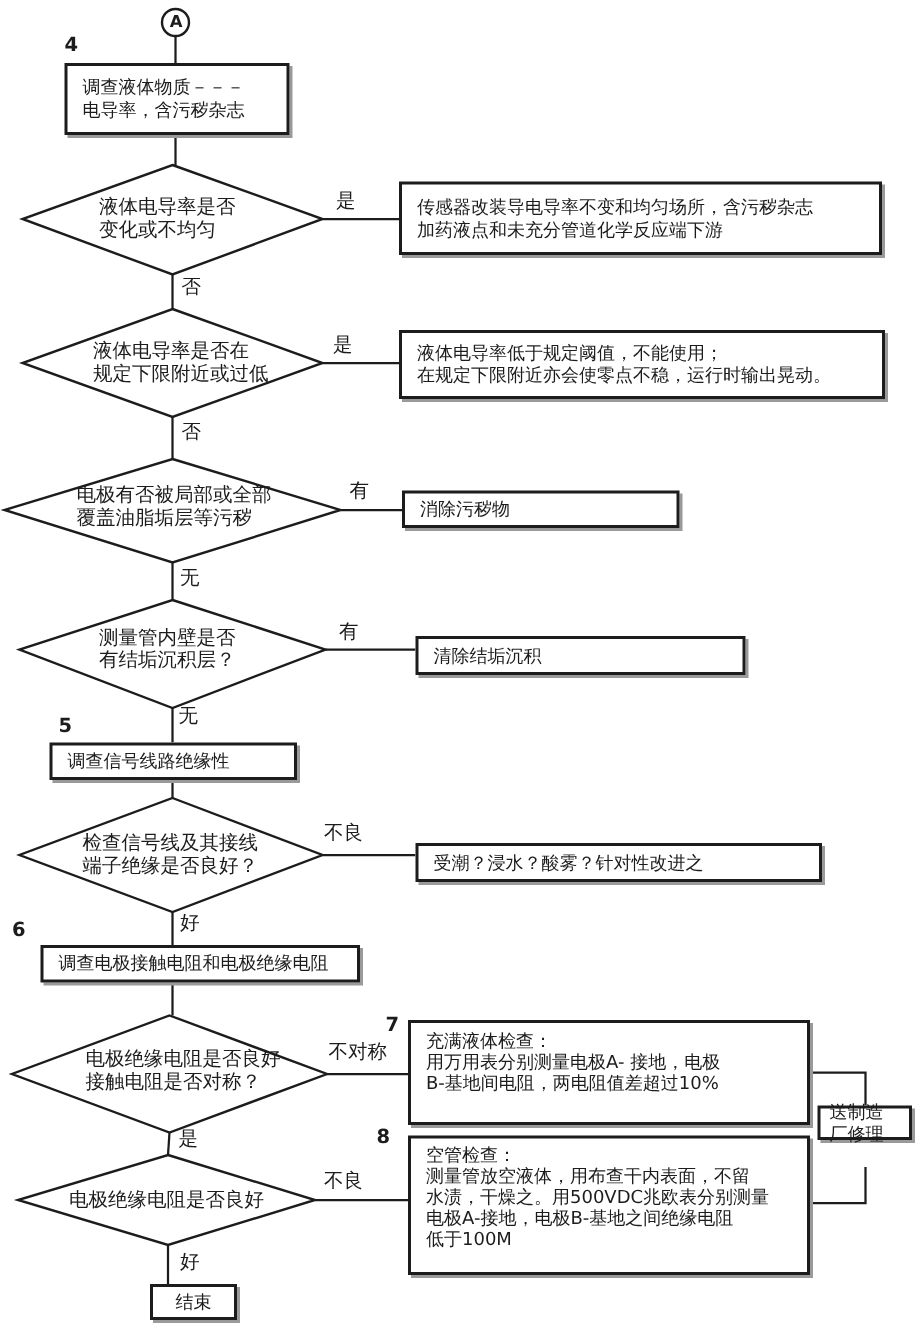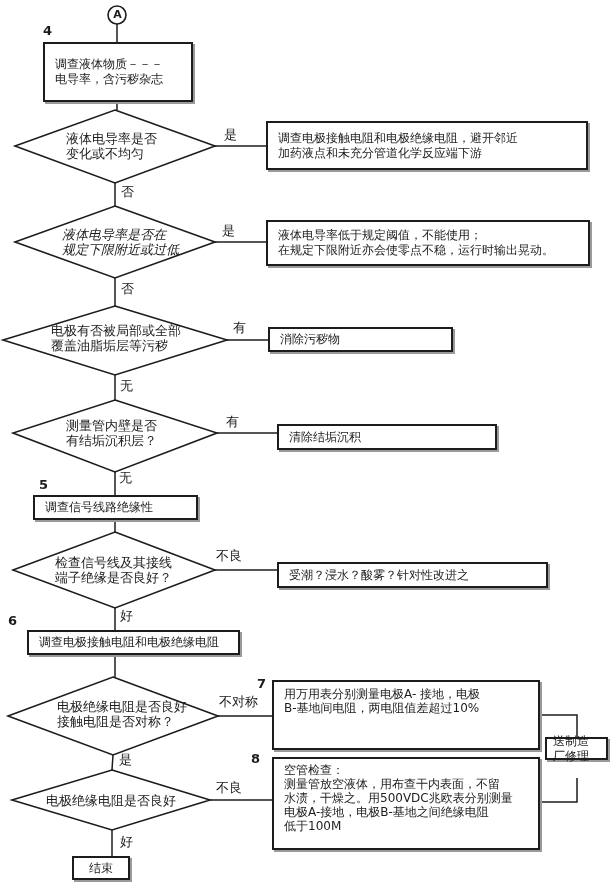--- a/index.html
+++ b/index.html
@@ -65,38 +65,38 @@
   </svg>
 
   <div class="aletter" style="left:111px;top:8px;width:13px;">A</div>
 
   <div class="numlabel" style="left:43px;top:24px;">4</div>
   <div class="numlabel" style="left:39px;top:478px;">5</div>
   <div class="numlabel" style="left:8px;top:614px;">6</div>
   <div class="numlabel" style="left:257px;top:677px;">7</div>
   <div class="numlabel" style="left:251px;top:752px;">8</div>
 
-  <div class="box" style="left:43px;top:42px;width:150px;height:60px;">
+  <div class="box" style="left:43px;top:42px;width:150px;height:48px;">
     <div class="tline">调查液体物质－－－</div>
     <div class="tline">电导率，含污秽杂志</div>
   </div>
 
   <div class="dtext" style="left:66px;top:131px;">
     <div>液体电导率是否</div>
       <div>变化或不均匀</div>
   </div>
   <div class="blabel" style="left:224px;top:127px;">是</div>
   <div class="blabel" style="left:121px;top:184px;">否</div>
 
   <div class="box" style="left:266px;top:121px;width:322px;height:49px;">
-    <div class="tline">调查电极接触电阻和电极绝缘电阻，避开邻近</div>
+    <div class="tline">传感器改装导电导率不变和均匀场所，含污秽杂志</div>
     <div class="tline">加药液点和未充分管道化学反应端下游</div>
   </div>
 
-  <div class="dtext" style="left:62px;top:227px;font-style:italic;">
+  <div class="dtext" style="left:62px;top:227px;">
     <div>液体电导率是否在</div>
       <div>规定下限附近或过低</div>
   </div>
   <div class="blabel" style="left:222px;top:223px;">是</div>
   <div class="blabel" style="left:121px;top:281px;">否</div>
 
   <div class="box" style="left:266px;top:220px;width:324px;height:46px;">
     <div class="tline">液体电导率低于规定阈值，不能使用；</div>
     <div class="tline">在规定下限附近亦会使零点不稳，运行时输出晃动。</div>
   </div>
@@ -143,20 +143,21 @@
   </div>
 
   <div class="dtext" style="left:57px;top:699px;">
     <div>电极绝缘电阻是否良好</div>
       <div>接触电阻是否对称？</div>
   </div>
   <div class="blabel" style="left:219px;top:694px;">不对称</div>
   <div class="blabel" style="left:119px;top:752px;">是</div>
 
   <div class="box small" style="left:272px;top:680px;width:268px;height:70px;justify-content:flex-start;padding-top:5px;">
+    <div class="tline">充满液体检查：</div>
     <div class="tline">用万用表分别测量电极A- 接地，电极</div>
     <div class="tline">B-基地间电阻，两电阻值差超过10%</div>
   </div>
 
   <div class="dtext" style="left:46px;top:793px;">
     <div>电极绝缘电阻是否良好</div>
   </div>
   <div class="blabel" style="left:216px;top:780px;">不良</div>
   <div class="blabel" style="left:120px;top:834px;">好</div>
 
@@ -166,17 +167,17 @@
     <div class="tline">水渍，干燥之。用500VDC兆欧表分别测量</div>
     <div class="tline">电极A-接地，电极B-基地之间绝缘电阻</div>
     <div class="tline">低于100M</div>
   </div>
 
   <div class="box" style="left:545px;top:737px;width:63px;height:23px;padding:3px 6px;">
     <div class="tline">送制造</div>
     <div class="tline">厂修理</div>
   </div>
 
-  <div class="box endbox" style="left:72px;top:856px;width:58px;height:24px;">
+  <div class="box endbox" style="left:100px;top:856px;width:58px;height:24px;">
     <div class="tline">结束</div>
   </div>
 
 </div>
 
 </body></html>

